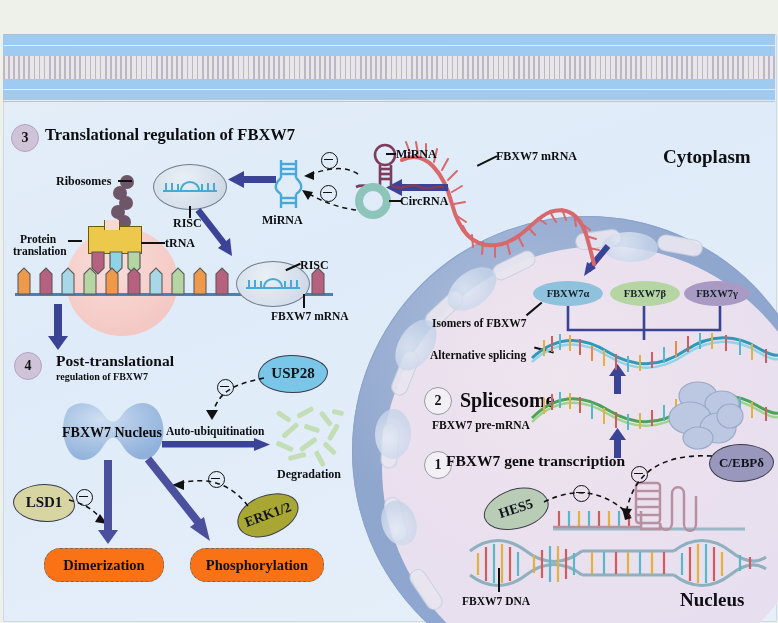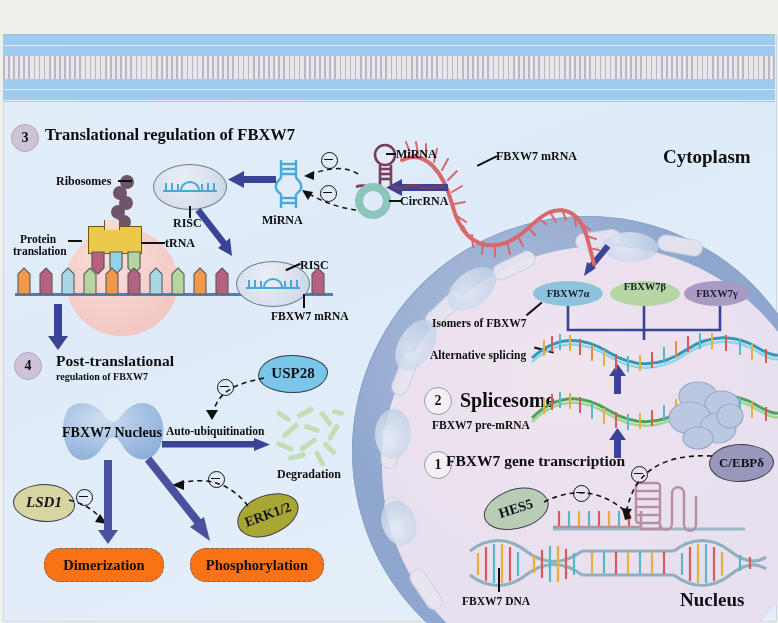--- a/index.html
+++ b/index.html
@@ -301,21 +301,21 @@
   </svg>
 
   <div class="lbl" style="left:432px;top:317px;font-size:11.5px;">Isomers of FBXW7</div>
   <div class="lead" style="left:524px;top:308px;width:20px;height:1.6px;transform:rotate(-40deg);"></div>
 
   <div style="position:absolute;left:533px;top:281px;width:70px;height:25px;border-radius:50%;background:#8fc2dc;
               display:flex;align-items:center;justify-content:center;font-size:10.5px;font-weight:bold;color:#16202b;">
     <span>FBXW7α</span>
   </div>
   <div style="position:absolute;left:610px;top:281px;width:70px;height:25px;border-radius:50%;background:#b5d5a3;
-              display:flex;justify-content:center;font-size:10.5px;font-weight:bold;color:#16202b;">
+              display:flex;align-items:center;justify-content:center;font-size:10.5px;font-weight:bold;color:#16202b;">
     <span>FBXW7β</span>
   </div>
   <div style="position:absolute;left:684px;top:281px;width:66px;height:25px;border-radius:50%;background:#a99ac4;
               display:flex;align-items:center;justify-content:center;font-size:10.5px;font-weight:bold;color:#16202b;">
     <span>FBXW7γ</span>
   </div>
 
   <svg style="position:absolute;left:560px;top:304px;" width="170" height="36">
     <path d="M8,2 L8,26 L160,26 L160,2" stroke="#3b4396" stroke-width="2.6" fill="none"></path>
     <line x1="84" y1="2" x2="84" y2="36" stroke="#3b4396" stroke-width="2.6"></line>
@@ -562,21 +562,21 @@
       <rect x="2" y="36" width="18" height="5" rx="2" transform="rotate(24 11 38)"></rect>
       <rect x="24" y="34" width="20" height="5" rx="2" transform="rotate(-36 34 36)"></rect>
       <rect x="48" y="38" width="16" height="5" rx="2" transform="rotate(44 56 40)"></rect>
       <rect x="14" y="46" width="18" height="5" rx="2" transform="rotate(-14 23 48)"></rect>
       <rect x="38" y="48" width="17" height="5" rx="2" transform="rotate(62 46 50)"></rect>
       <rect x="58" y="2" width="12" height="5" rx="2" transform="rotate(12 64 4)"></rect>
     </g>
   </svg>
   <div class="lbl" style="left:277px;top:467px;font-size:12px;">Degradation</div>
 
-  <div class="organic b2" style="left:13px;top:484px;width:60px;height:36px;background:#d7d5a2;font-size:15px;font-style:italic;">
+  <div class="organic b2" style="left:13px;top:484px;width:60px;height:36px;background:#d7d5a2;font-size:15px;">
     <span>LSD1</span>
   </div>
   <svg style="position:absolute;left:67px;top:492px;" width="54" height="40">
     <path d="M2,8 C18,12 28,18 36,30" stroke="#111" stroke-width="1.5" fill="none" stroke-dasharray="5,4"></path>
     <polygon points="40,32 28,30 33,22" fill="#111"></polygon>
   </svg>
   <div class="inh" style="left:76px;top:489px;"></div>
 
   <div class="organic b3" style="left:236px;top:495px;width:62px;height:38px;background:#a8a733;font-size:14px;transform:rotate(-20deg);">
     <span>ERK1/2</span>

